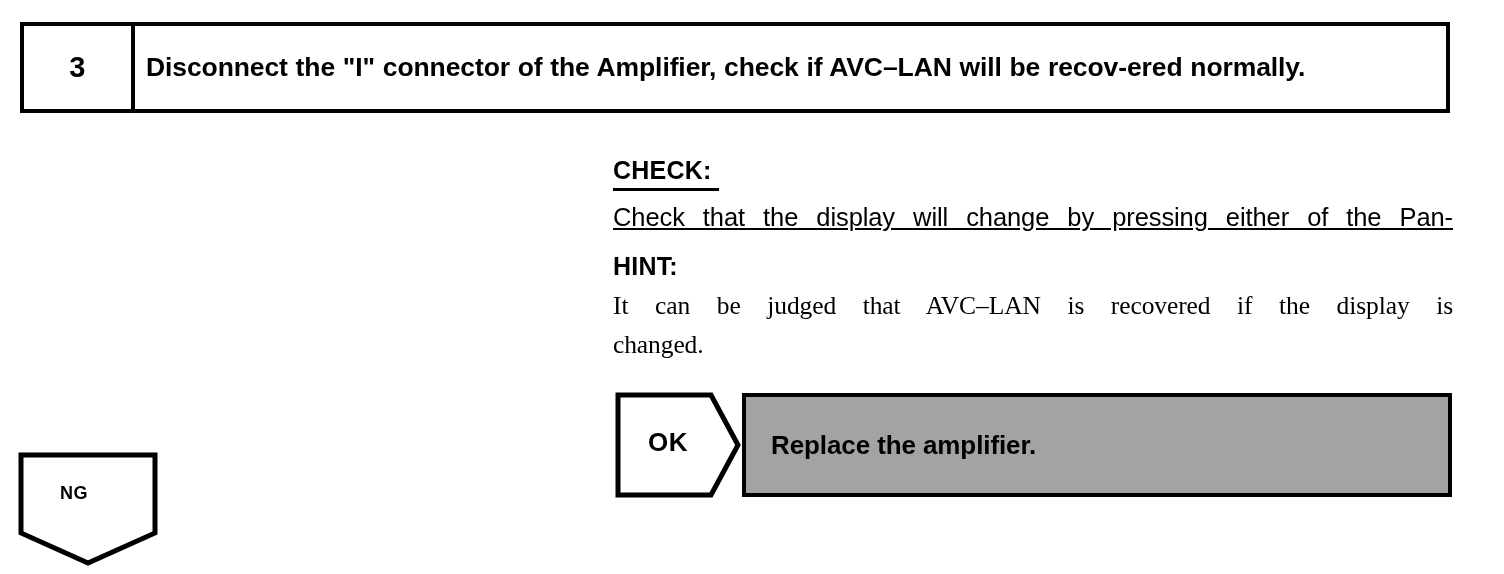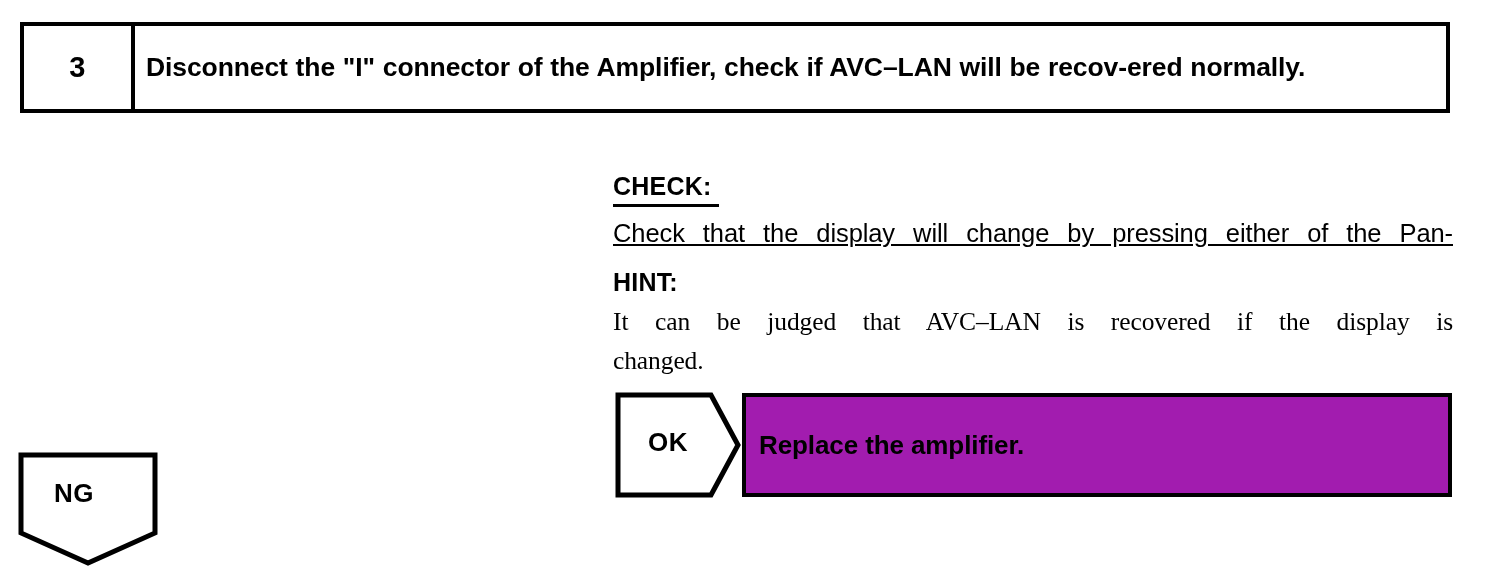--- a/index.html
+++ b/index.html
@@ -55,21 +55,21 @@
     font-weight: bold;
     line-height: 1.27;
     letter-spacing: -0.1px;
     word-spacing: 0.5px;
   }
 
   
   .check-block {
     position: absolute;
     left: 613px;
-    top: 171px;
+    top: 155px;
     width: 840px;
   }
   .check-heading {
     font-size: 25px;
     font-weight: bold;
     line-height: 1.2;
     display: inline-block;
     border-bottom: 3px solid #000;
     padding-bottom: 3px;
     padding-right: 8px;
@@ -135,24 +135,24 @@
 
   
   .replace-box {
     position: absolute;
     left: 742px;
     top: 393px;
     width: 710px;
     height: 104px;
     border: 4px solid #000;
     box-sizing: border-box;
-    background: #a21caf;
-    display: flex;
-    align-items: center;
-    padding-left: 13px;
+    background: #a3a3a3;
+    display: flex;
+    align-items: center;
+    padding-left: 25px;
   }
   .replace-text {
     font-size: 26px;
     font-weight: bold;
     letter-spacing: -0.1px;
   }
 
   
   .ng-shape {
     position: absolute;
@@ -164,21 +164,21 @@
   .ng-shape svg { display: block; }
   .ng-label {
     position: absolute;
     left: 18px;
     top: 452px;
     width: 112px;
     height: 82px;
     display: flex;
     align-items: center;
     justify-content: center;
-    font-size: 26px;
+    font-size: 18px;
     font-weight: bold;
     letter-spacing: 0.5px;
     pointer-events: none;
   }
 </style>
 </head>
 <body>
 
 <div class="step-table">
   <div class="step-number-cell">

